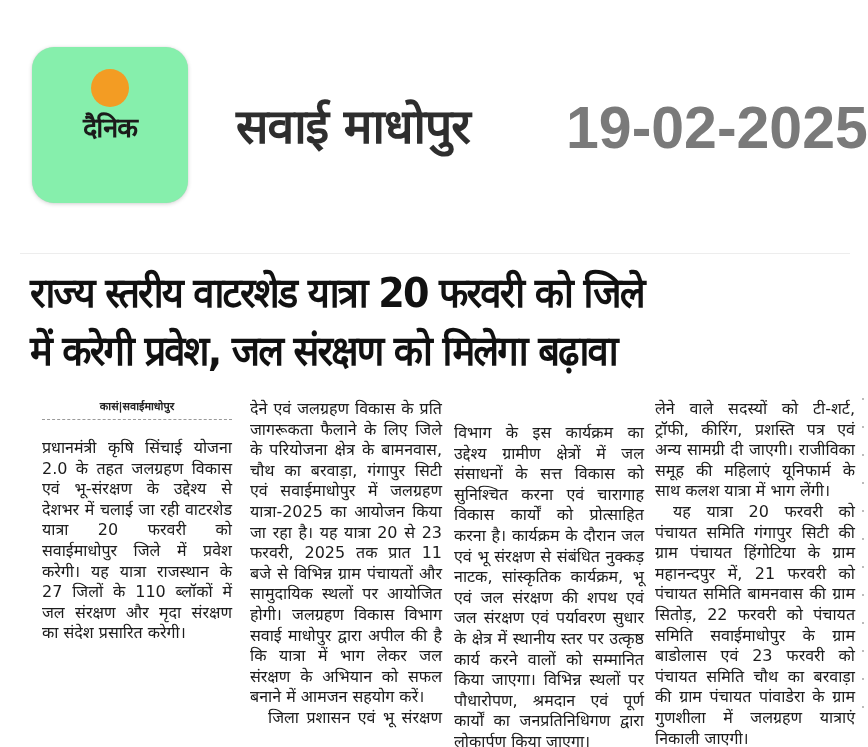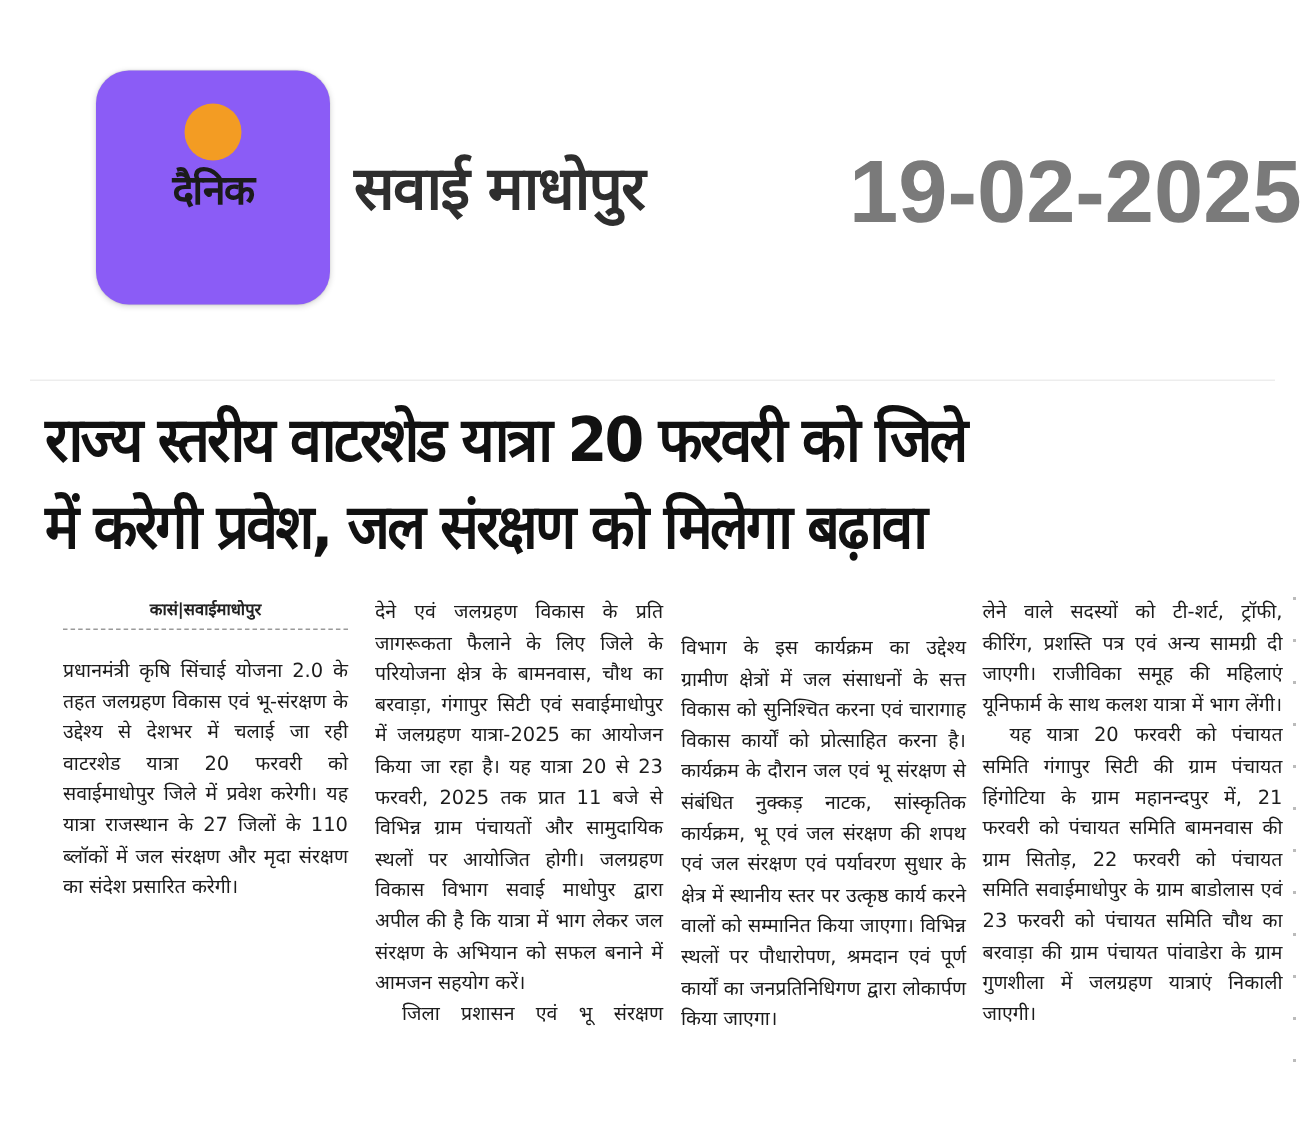--- a/index.html
+++ b/index.html
@@ -1,39 +1,39 @@
 <!DOCTYPE html>
 <html><head>
 <meta charset="utf-8">
 <style>
   * { box-sizing: border-box; margin: 0; padding: 0; }
   html, body { width: 868px; height: 747px; background: #ffffff; overflow: hidden; }
   body { font-family: "DejaVu Sans", sans-serif; color: #1a1a1a; position: relative; }
 
   .header { position: absolute; left: 0; top: 0; width: 868px; height: 230px; }
   .logo-box {
-    position: absolute; left: 64px; top: 47px; width: 156px; height: 156px;
-    background: #8b5cf6; border-radius: 22px;
+    position: absolute; left: 32px; top: 47px; width: 156px; height: 156px;
+    background: #86efac; border-radius: 22px;
     box-shadow: 0 1px 4px rgba(0,0,0,0.18), 0 0 1px rgba(0,0,0,0.12);
   }
   .logo-sun {
     position: absolute; left: 59px; top: 22px; width: 38px; height: 38px;
     border-radius: 50%; background: #f39c23;
   }
   .logo-line {
     position: absolute; left: 0; width: 156px; text-align: center;
     font-family: "DejaVu Sans", sans-serif; font-weight: bold; color: #1b1b1b;
     font-size: 27px; letter-spacing: -1px; line-height: 30px;
   }
   .logo-line.l1 { top: 66px; }
   .logo-line.l2 { top: 100px; }
 
   .city {
     position: absolute; left: 236px; top: 98px;
-    font-family: "DejaVu Sans", sans-serif; font-size: 40px; font-weight: bold;
+    font-family: "DejaVu Sans", sans-serif; font-size: 48px; font-weight: bold;
     color: #2e2e2e; line-height: 56px; letter-spacing: -1px;
   }
   .date {
     position: absolute; left: 566px; top: 100px;
     font-family: "Liberation Sans", sans-serif; font-size: 59px; font-weight: bold;
     color: #7a7a7a; line-height: 56px;
   }
 
   .divider {
     position: absolute; left: 20px; top: 253px; width: 830px; height: 1px;
@@ -50,21 +50,21 @@
   .headline span { display: block; }
 
   .byline {
     position: absolute; left: 42px; top: 150px; width: 190px; text-align: center;
     font-size: 11px; font-weight: bold; color: #222;
     padding-bottom: 6px; border-bottom: 1px dashed #9a9a9a;
   }
 
   .col {
     position: absolute; top: 170px;
-    font-family: "DejaVu Sans", sans-serif; font-size: 13px; line-height: 20.6px;
+    font-family: "DejaVu Sans", sans-serif; font-size: 16px; line-height: 20.6px;
     color: #1c1c1c; text-align: justify; text-align-last: justify;
   }
   .col p { margin: 0; }
   .col p.last { text-align-last: left; }
   .col p.indent { text-indent: 18px; }
   .col1 { left: 42px; width: 190px; top: 190px; }
   .col2 { left: 250px; width: 192px; top: 411px; }
   .col3 { left: 454px; width: 190px; top: 411px; margin-top: 24px; }
   .col4 { left: 655px; width: 200px; top: 411px; }
   .col2, .col3, .col4 { top: 151px; }

